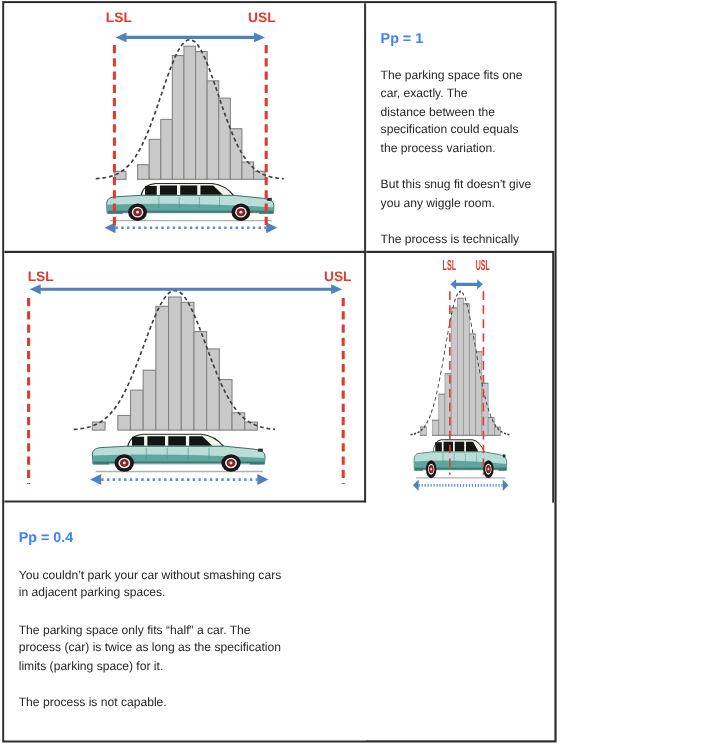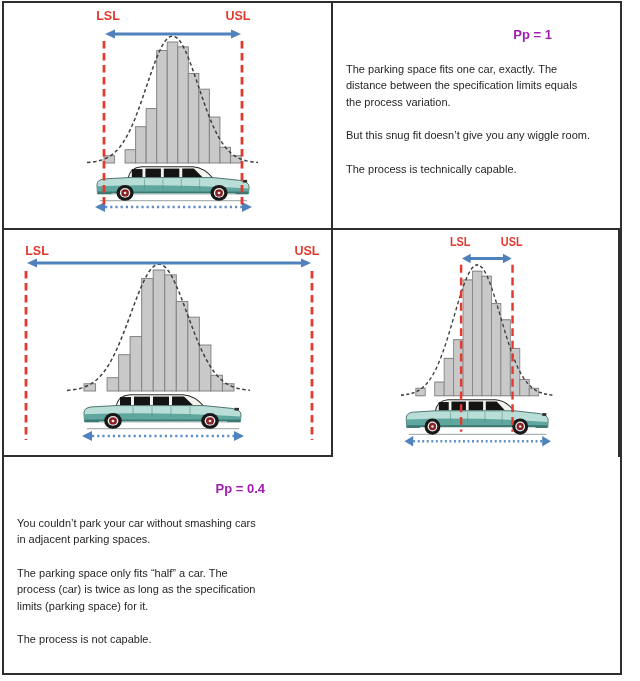--- a/index.html
+++ b/index.html
@@ -1,27 +1,27 @@
 <!DOCTYPE html>
 <html><head>
 <meta charset="utf-8">
 <style>
   html,body{margin:0;padding:0;background:#ffffff;}
   body{width:640px;height:681px;position:relative;font-family:"Liberation Sans",sans-serif;}
   .cap-table{
-    position:absolute;left:2px;top:1px;width:620px;height:674px;
+    position:absolute;left:2px;top:1px;width:504px;height:674px;
     border:2px solid #2e2e2e;background:#fff;box-sizing:border-box;
     display:grid;grid-template-columns:329px 1fr;grid-template-rows:227px 227px 1fr;
   }
   .cell{overflow:hidden;background:#fff;}
   .vline{border-right:2px solid #2e2e2e;}
   .hline{border-bottom:2px solid #2e2e2e;}
   .diagram-cell svg{display:block;width:100%;height:100%;}
   .text-cell{padding:22px 10px 0 13px;font-size:11px;line-height:16.5px;color:#262626;}
-  .pp-title{text-align:right;font-size:13px;font-weight:bold;margin:2px 58px 0 0;color:#a21caf;}
+  .pp-title{text-align:left;font-size:13px;font-weight:bold;margin:2px 58px 0 0;color:#3b82f6;}
   .para{white-space:pre-line;margin:17px 0 0 0;}
   .gap-large{margin-top:36px;}
 </style>
 </head>
 <body>
 
 <div class="cap-table">
 
   <div class="cell vline hline diagram-cell">
     <svg viewBox="0 0 327 225" preserveAspectRatio="none">
@@ -71,21 +71,21 @@
         <line x1="109" y1="31" x2="229" y2="31" stroke="#4f81bd" stroke-width="2.8"></line>
         <polygon points="101,31 111,26.5 111,35.5" fill="#4f81bd"></polygon>
         <polygon points="237,31 227,26.5 227,35.5" fill="#4f81bd"></polygon>
         <text x="104" y="17" fill="#e23a2e" text-anchor="middle" font-size="12.5" font-weight="bold" font-family="&quot;Liberation Sans&quot;, sans-serif">LSL</text>
         <text x="234" y="17" fill="#e23a2e" text-anchor="middle" font-size="12.5" font-weight="bold" font-family="&quot;Liberation Sans&quot;, sans-serif">USL</text>
       </svg>
   </div>
   <div class="cell hline text-cell">
     <div class="pp-title">Pp = 1</div>
     <div class="para">The parking space fits one car, exactly. The
-distance between the specification limits equals
+distance between the specification could equals
 the process variation.</div>
     <div class="para">But this snug fit doesn’t give you any wiggle room.</div>
     <div class="para">The process is technically capable.</div>
   </div>
 
   <div class="cell vline hline diagram-cell">
     <svg viewBox="0 0 327 225" preserveAspectRatio="none">
         <rect x="80.00" y="153.74" width="11.54" height="7.26" fill="#c9c9c9" stroke="#848484" stroke-width="1"></rect>
         <rect x="103.08" y="147.69" width="11.54" height="13.31" fill="#c9c9c9" stroke="#848484" stroke-width="1"></rect>
         <rect x="114.62" y="124.70" width="11.54" height="36.30" fill="#c9c9c9" stroke="#848484" stroke-width="1"></rect>

